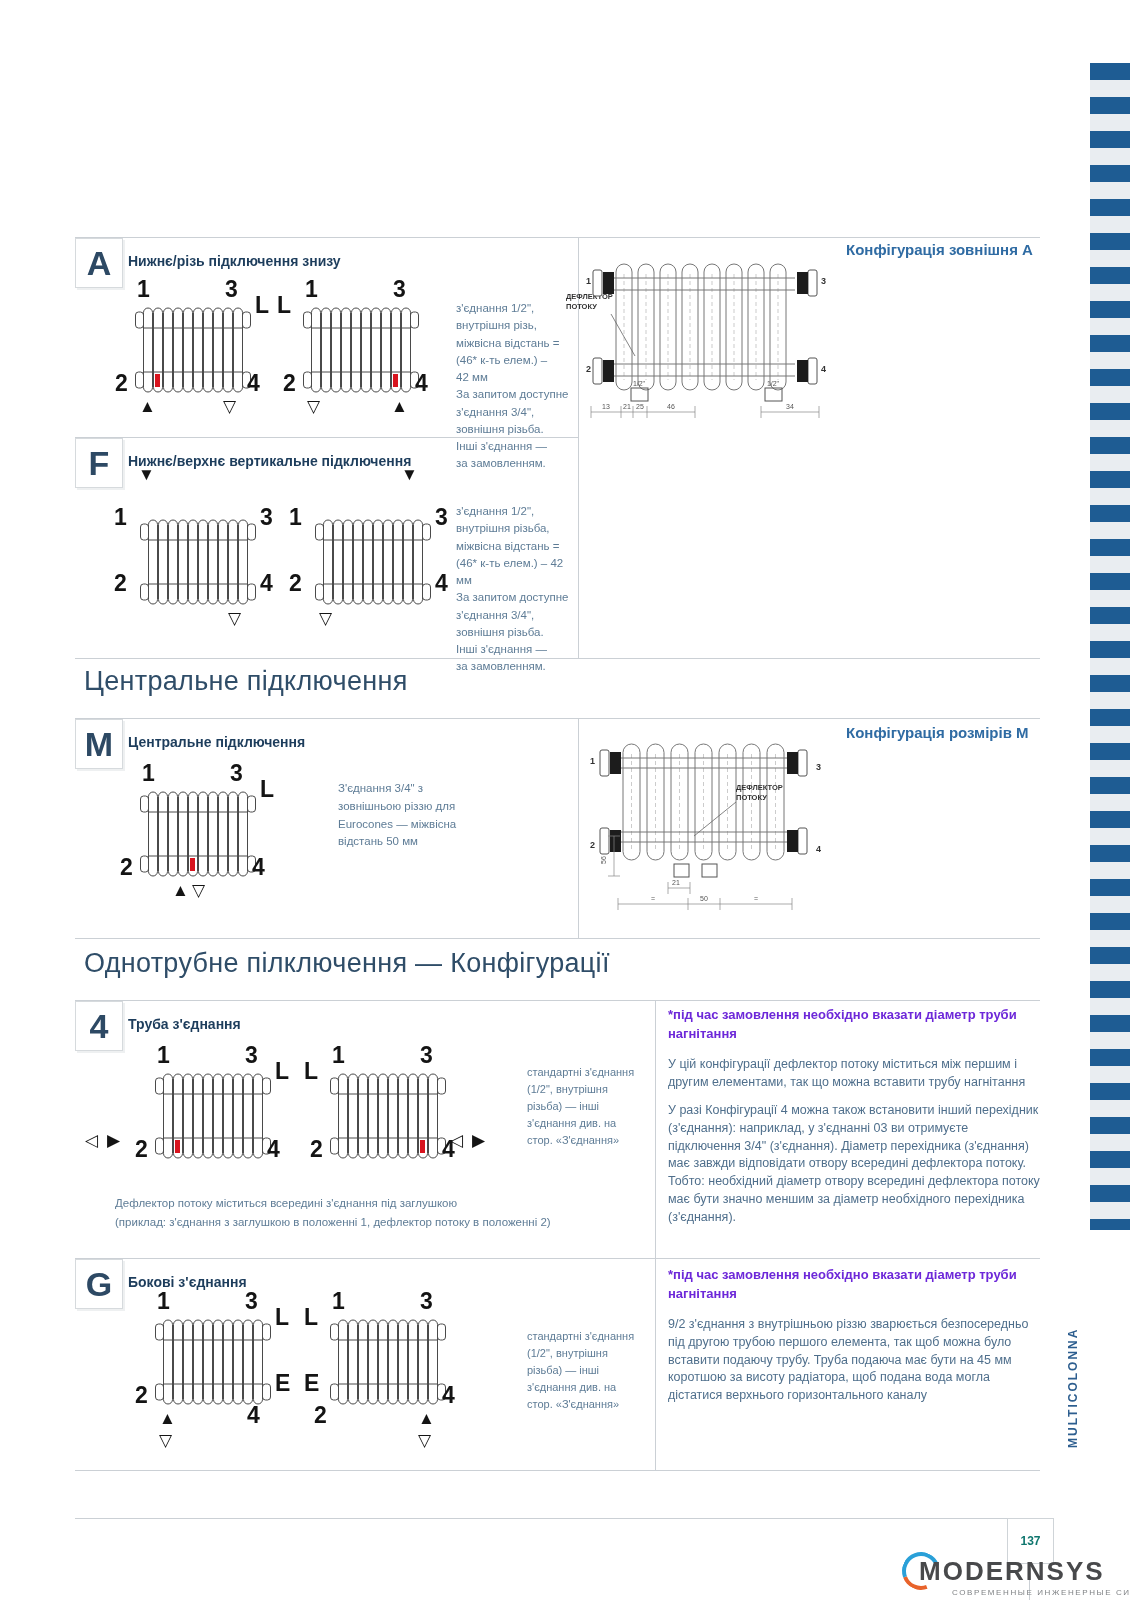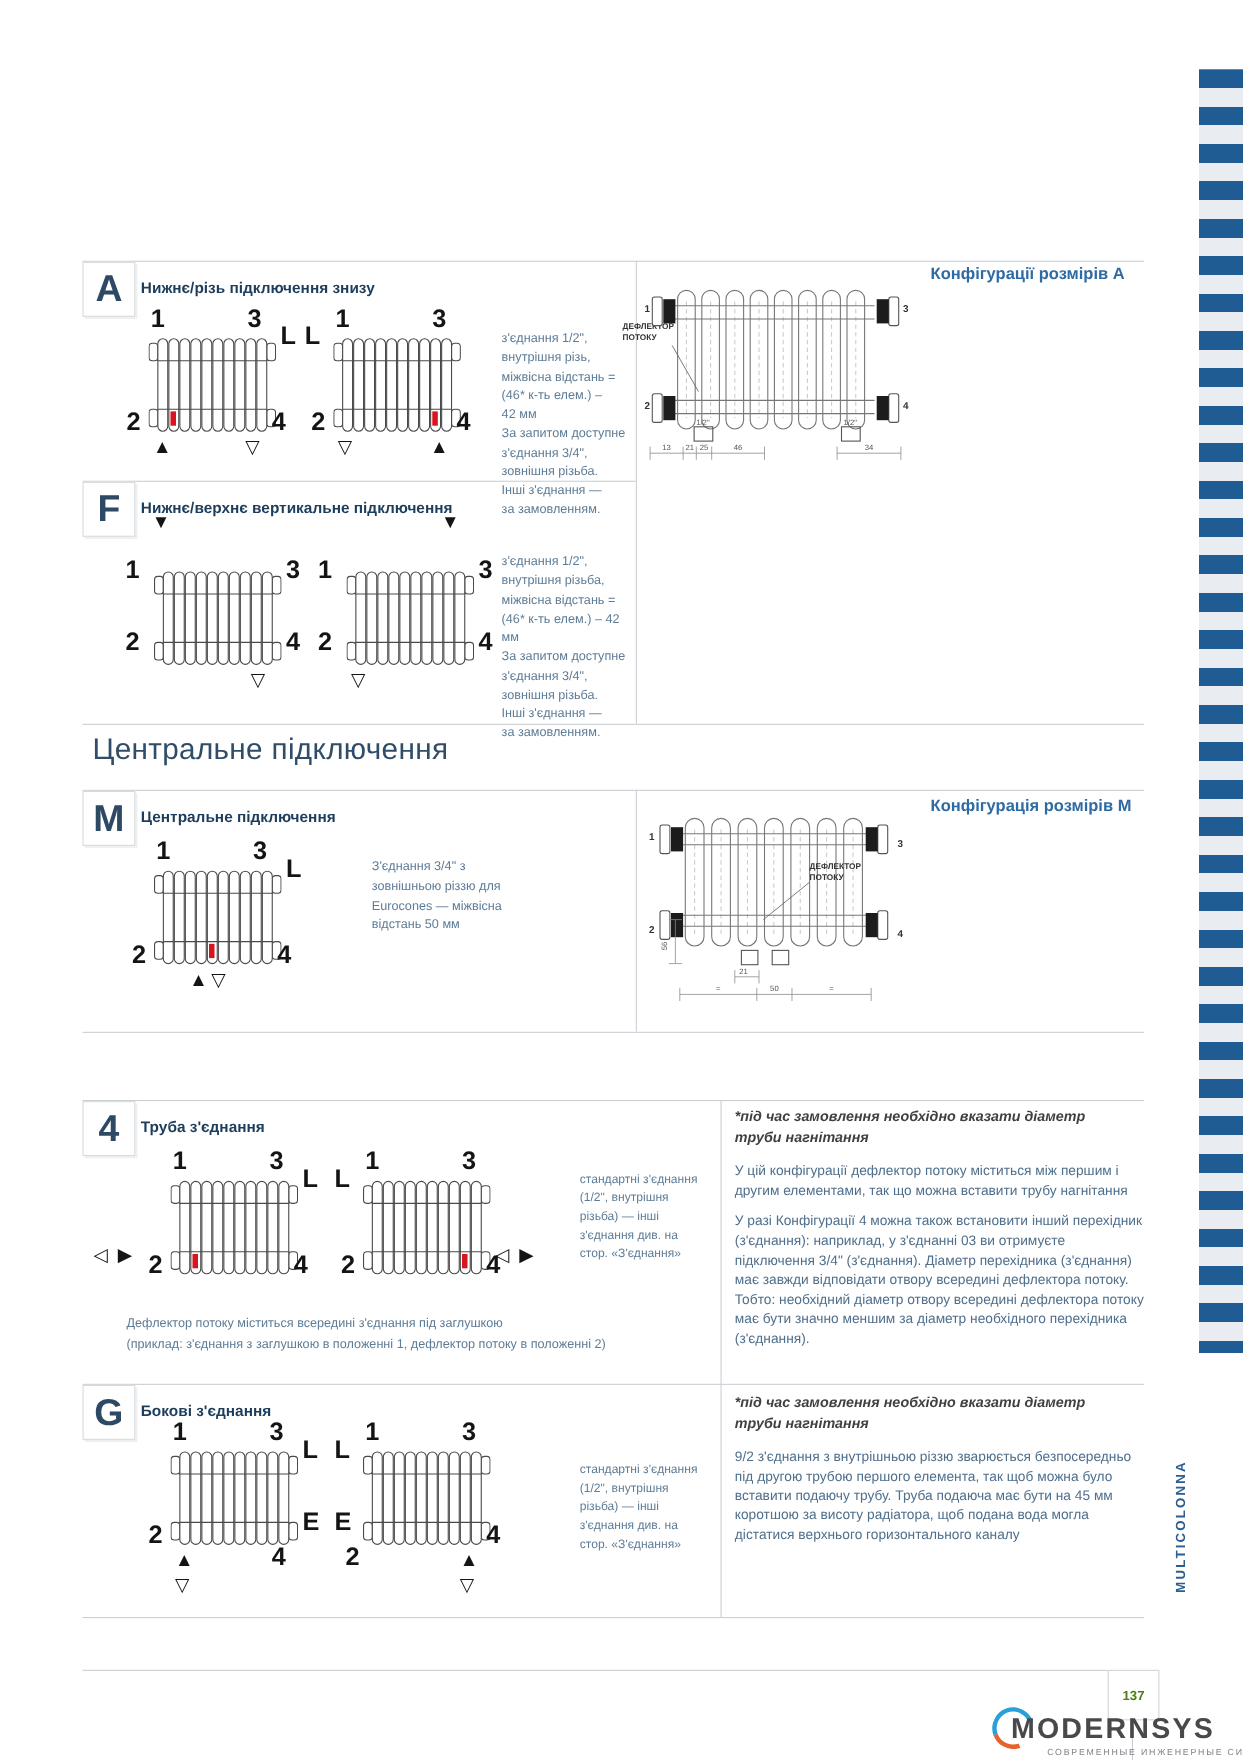--- a/index.html
+++ b/index.html
@@ -9,36 +9,36 @@
            background:repeating-linear-gradient(180deg,#1e5c93 0 17px,#e9edf1 17px 34px);}
   .hline{position:absolute;height:1px;background:#cbd0d5;}
   .vline{position:absolute;width:1px;background:#cbd0d5;}
   .letterbox{position:absolute;left:75px;width:46px;height:48px;background:#fff;
              border:1px solid #d6dadd;box-shadow:2px 2px 0 #eef0f1;display:flex;align-items:center;
              justify-content:center;font-size:34px;font-weight:bold;color:#2d4964;}
   .sec-title{position:absolute;font-size:14px;font-weight:bold;color:#1d3d5c;}
   .h1{position:absolute;font-size:27px;font-weight:500;color:#2f4d68;letter-spacing:.3px;}
   .desc{position:absolute;font-size:11.5px;line-height:1.5;color:#5e7c96;white-space:pre-line;width:126px;}
   .mid{position:absolute;font-size:11px;line-height:1.55;color:#5e7c96;white-space:pre-line;width:130px;}
-  .note{position:absolute;font-size:13px;font-weight:bold;color:#404040;line-height:1.45;width:360px;font-style:italic;}
+  .note{position:absolute;font-size:13px;font-weight:bold;color:#6d28d9;line-height:1.45;width:360px;}
   .para{position:absolute;font-size:12.5px;color:#4f6f8c;line-height:1.42;width:372px;}
   .fnote{position:absolute;font-size:11.5px;color:#5e7c96;line-height:1.65;white-space:pre-line;width:560px;}
   .draw-title{position:absolute;font-size:15px;font-weight:bold;color:#2f6ba3;}
   .defl{position:absolute;font-size:7.5px;font-weight:bold;color:#333;line-height:1.3;white-space:pre-line;}
   .rad{position:absolute;width:160px;height:150px;}
   .rs{position:absolute;left:20px;top:14px;}
   .d-lbl{position:absolute;font-size:23px;font-weight:bold;color:#141414;line-height:1;}
   .d-mark{position:absolute;font-size:17px;color:#141414;line-height:1;}
   .tech{position:absolute;}
   .t9{font-size:9px;fill:#333;font-weight:bold;}
   .t7{font-size:7px;fill:#555;}
   .t7b{font-size:7.5px;fill:#333;font-weight:bold;}
   .pagebox{position:absolute;left:1007px;top:1518px;width:45px;height:44px;border:1px solid #cfd4d8;
            background:#fff;display:flex;align-items:center;justify-content:center;
-           font-size:12px;font-weight:bold;color:#4d7c0f;}
+           font-size:12px;font-weight:bold;color:#0f766e;}
   .vert-label{position:absolute;left:1066px;top:1248px;height:200px;writing-mode:vertical-rl;
               transform:rotate(180deg);font-size:12px;font-weight:bold;letter-spacing:2px;color:#2d5e8f;}
   .logo{position:absolute;left:898px;top:1548px;width:232px;height:52px;}
   .logo-arc{position:absolute;left:4px;top:4px;width:30px;height:30px;border-radius:50%;
             border:4px solid transparent;border-top-color:#2aa0d8;border-left-color:#2aa0d8;
             border-bottom-color:#e8632b;transform:rotate(25deg);}
   .logo-name{position:absolute;left:21px;top:8px;font-size:26px;font-weight:bold;color:#48494b;letter-spacing:2px;}
   .logo-tag{position:absolute;left:54px;top:40px;font-size:8px;color:#808386;letter-spacing:1.6px;white-space:nowrap;}
 </style>
 </head>
@@ -123,21 +123,21 @@
 внутрішня різь,
 міжвісна відстань =
 (46* к-ть елем.) –
 42 мм
 За запитом доступне
 з'єднання 3/4",
 зовнішня різьба.
 Інші з'єднання —
 за замовленням.</div>
 
-  <div class="draw-title" style="left:846px;top:241px">Конфігурації розмірів A</div>
+  <div class="draw-title" style="left:846px;top:241px">Конфігурація зовнішня A</div>
   <div class="defl" style="left:566px;top:292px;width:52px">ДЕФЛЕКТОР
 ПОТОКУ</div>
   <svg class="tech" style="left:585px;top:250px" width="242" height="178" viewBox="0 0 242 178">
     <g id="techA-cols">
         <rect x="31" y="14" width="16" height="126" rx="8" fill="#fff" stroke="#777"></rect>
         <line x1="39" y1="24" x2="39" y2="130" stroke="#aaa" stroke-width="0.6" stroke-dasharray="4 3"></line>
         <rect x="53" y="14" width="16" height="126" rx="8" fill="#fff" stroke="#777"></rect>
         <line x1="61" y1="24" x2="61" y2="130" stroke="#aaa" stroke-width="0.6" stroke-dasharray="4 3"></line>
         <rect x="75" y="14" width="16" height="126" rx="8" fill="#fff" stroke="#777"></rect>
         <line x1="83" y1="24" x2="83" y2="130" stroke="#aaa" stroke-width="0.6" stroke-dasharray="4 3"></line>
@@ -360,20 +360,21 @@
       <line x1="132" y1="174" x2="132" y2="186"></line>
         <line x1="204" y1="174" x2="204" y2="186"></line>
     </g>
     <text class="t7" transform="rotate(-90 18 136)" x="18" y="136" text-anchor="middle">56</text>
     <text class="t7" x="88" y="161" text-anchor="middle">21</text>
     <text class="t7" x="116" y="177" text-anchor="middle">50</text>
     <text class="t7" x="65" y="177" text-anchor="middle">=</text>
     <text class="t7" x="168" y="177" text-anchor="middle">=</text>
   </svg>
 
+  <div class="h1" style="left:84px;top:948px">Однотрубне пілключення — Конфігурації</div>
 
   <div class="letterbox" style="top:1001px">4</div>
   <div class="sec-title" style="left:128px;top:1016px">Труба з'єднання</div>
   <div class="rad" id="rad-41" style="left:135px;top:1054px">
       <span class="rs"><svg width="116" height="96" viewBox="0 0 116 96" stroke="#4a4a4a" fill="none" stroke-width="1">
           <rect x="0.5" y="10" width="8" height="16" rx="3" fill="#fff"></rect>
           <rect x="107.5" y="10" width="8" height="16" rx="3" fill="#fff"></rect>
           <rect x="0.5" y="70" width="8" height="16" rx="3" fill="#fff"></rect>
           <rect x="107.5" y="70" width="8" height="16" rx="3" fill="#fff"></rect>
           <rect x="8.5" y="6" width="9" height="84" rx="4.5" fill="#fff"></rect>

